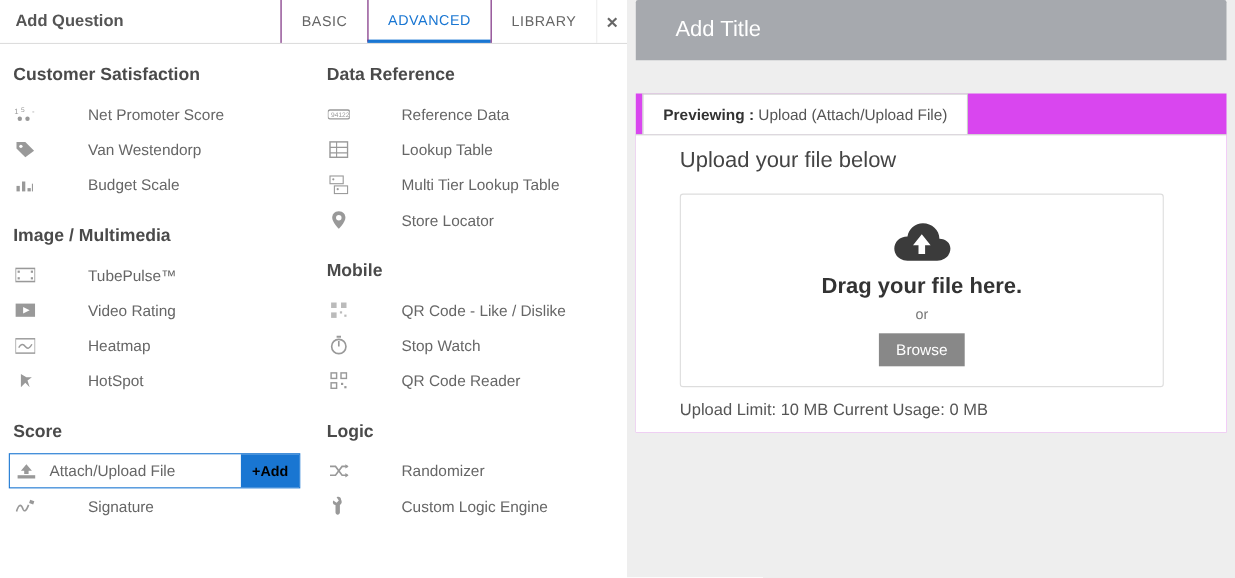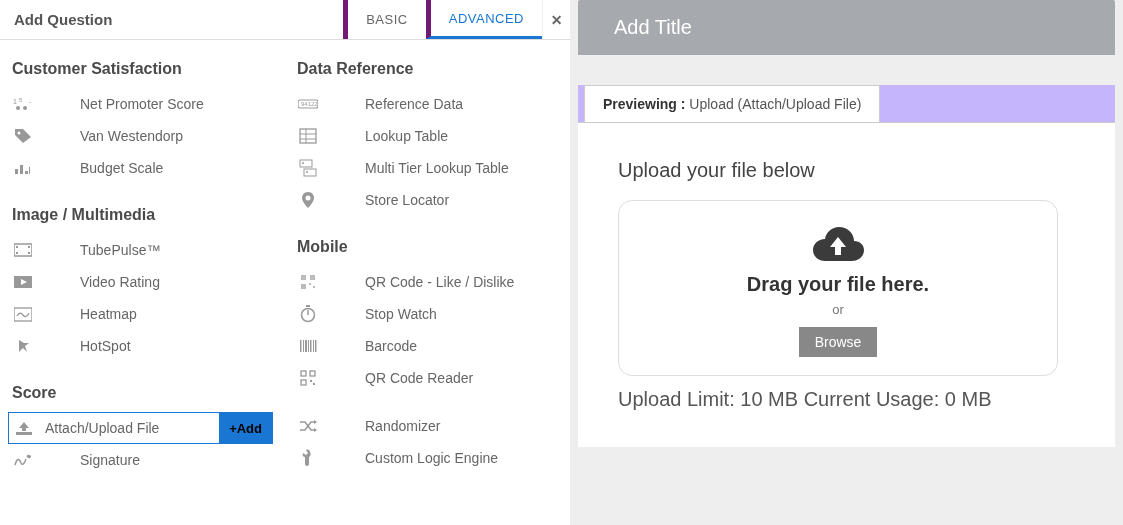--- a/index.html
+++ b/index.html
@@ -32,21 +32,21 @@
     color: #555;
     flex: 1;
   }
   .tabs { display: flex; height: 100%; }
   .tab {
     padding: 0 18px;
     display: flex;
     align-items: center;
     font-size: 13px;
     color: #666;
-    border-left: 5px solid #701a75;
+    border-left: 1px solid #701a75;
     letter-spacing: 0.5px;
     cursor: pointer;
   }
   .tab.active {
     color: #1976d2;
     border-bottom: 3px solid #1976d2;
   }
   .close-btn {
     width: 28px;
     display:flex;
@@ -125,74 +125,75 @@
   }
   .title-bar {
     background: #a6a9ae;
     color: #fff;
     font-size: 20px;
     padding: 16px 36px;
     margin: 0 8px 0 8px;
     border-radius: 2px 2px 0 0;
   }
   .preview-area {
-    background: #c4b5fd;
+    background: #d946ef;
     margin: 30px 8px 0 8px;
     flex: 1;
   }
   .preview-tab {
     display: inline-block;
     background: #fff;
     border: 1px solid #ccc;
     border-bottom: none;
     padding: 10px 18px;
     font-size: 14px;
     color: #333;
     position: relative;
     top: 0;
     margin-left: 6px;
   }
   .preview-tab .lbl { font-weight: 700; }
   .preview-tab .val { color: #555; }
   .preview-body {
     border-top: 1px solid #ccc;
     background: #fff;
-    padding: 36px 40px;
+    padding: 12px 40px;
   }
   .upload-heading {
     font-size: 20px;
     color: #444;
     margin-bottom: 18px;
   }
   .dropzone {
     border: 1px solid #ddd;
-    border-radius: 14px;
+    border-radius: 3px;
     text-align: center;
     padding: 22px 10px 18px 10px;
     width: 440px;
   }
   .cloud-icon { margin-bottom: 10px; }
   .drag-text { font-size: 20px; font-weight:700; color:#333; margin-bottom:6px; }
   .or-text { color:#777; font-size:13px; margin-bottom:10px; }
   .browse-btn {
     background:#888; color:#fff; border:none;
     padding:7px 16px; font-size:14px; cursor:pointer;
   }
-  .limit-text { color:#555; font-size:20px; margin-top:12px; }
+  .limit-text { color:#555; font-size:15px; margin-top:12px; }
   svg { display:block; }
 </style>
 </head>
 <body>
 
 <div class="left-panel">
   <div class="left-header">
     <div class="left-title">Add Question</div>
     <div class="tabs">
       <div class="tab">BASIC</div>
       <div class="tab active">ADVANCED</div>
+      <div class="tab">LIBRARY</div>
     </div>
     <div class="close-btn">✕</div>
   </div>
 
   <div class="columns">
 
     <div class="col">
 
       <div class="section">
         <div class="section-head">Customer Satisfaction</div>
@@ -363,47 +364,34 @@
               <svg width="16" height="18" viewBox="0 0 16 18">
                 <circle cx="8" cy="10" r="6.5" fill="none" stroke="#999" stroke-width="1.5"></circle>
                 <rect x="6" y="0" width="4" height="2" fill="#999"></rect>
                 <line x1="8" y1="10" x2="8" y2="5" stroke="#999" stroke-width="1.5"></line>
               </svg>
             </span>
           <span>Stop Watch</span>
         </div>
         <div class="item">
           <span class="icon">
-              <svg width="18" height="14" viewBox="0 0 18 14">
-                <rect x="1" y="1" width="1.5" height="12" fill="#999"></rect>
-                <rect x="4" y="1" width="1" height="12" fill="#999"></rect>
-                <rect x="6" y="1" width="2" height="12" fill="#999"></rect>
-                <rect x="9" y="1" width="1" height="12" fill="#999"></rect>
-                <rect x="11" y="1" width="1.5" height="12" fill="#999"></rect>
-                <rect x="14" y="1" width="1" height="12" fill="#999"></rect>
-                <rect x="16" y="1" width="1.5" height="12" fill="#999"></rect>
-              </svg>
-            </span>
-          <span>Barcode</span>
-        </div>
-        <div class="item">
-          <span class="icon">
               <svg width="16" height="16" viewBox="0 0 16 16">
                 <rect x="1" y="1" width="5" height="5" fill="none" stroke="#999" stroke-width="1.3"></rect>
                 <rect x="10" y="1" width="5" height="5" fill="none" stroke="#999" stroke-width="1.3"></rect>
                 <rect x="1" y="10" width="5" height="5" fill="none" stroke="#999" stroke-width="1.3"></rect>
                 <rect x="10" y="10" width="2" height="2" fill="#999"></rect>
                 <rect x="13" y="13" width="2" height="2" fill="#999"></rect>
               </svg>
             </span>
           <span>QR Code Reader</span>
         </div>
       </div>
 
       <div class="section">
+        <div class="section-head">Logic</div>
         <div class="item">
           <span class="icon">
               <svg width="18" height="14" viewBox="0 0 18 14">
                 <path d="M1 3 L6 3 L12 11 L17 11" fill="none" stroke="#999" stroke-width="1.5"></path>
                 <path d="M1 11 L6 11 L12 3 L17 3" fill="none" stroke="#999" stroke-width="1.5"></path>
                 <path d="M15 1 L18 3 L15 5 Z" fill="#999"></path>
                 <path d="M15 9 L18 11 L15 13 Z" fill="#999"></path>
               </svg>
             </span>
           <span>Randomizer</span>

